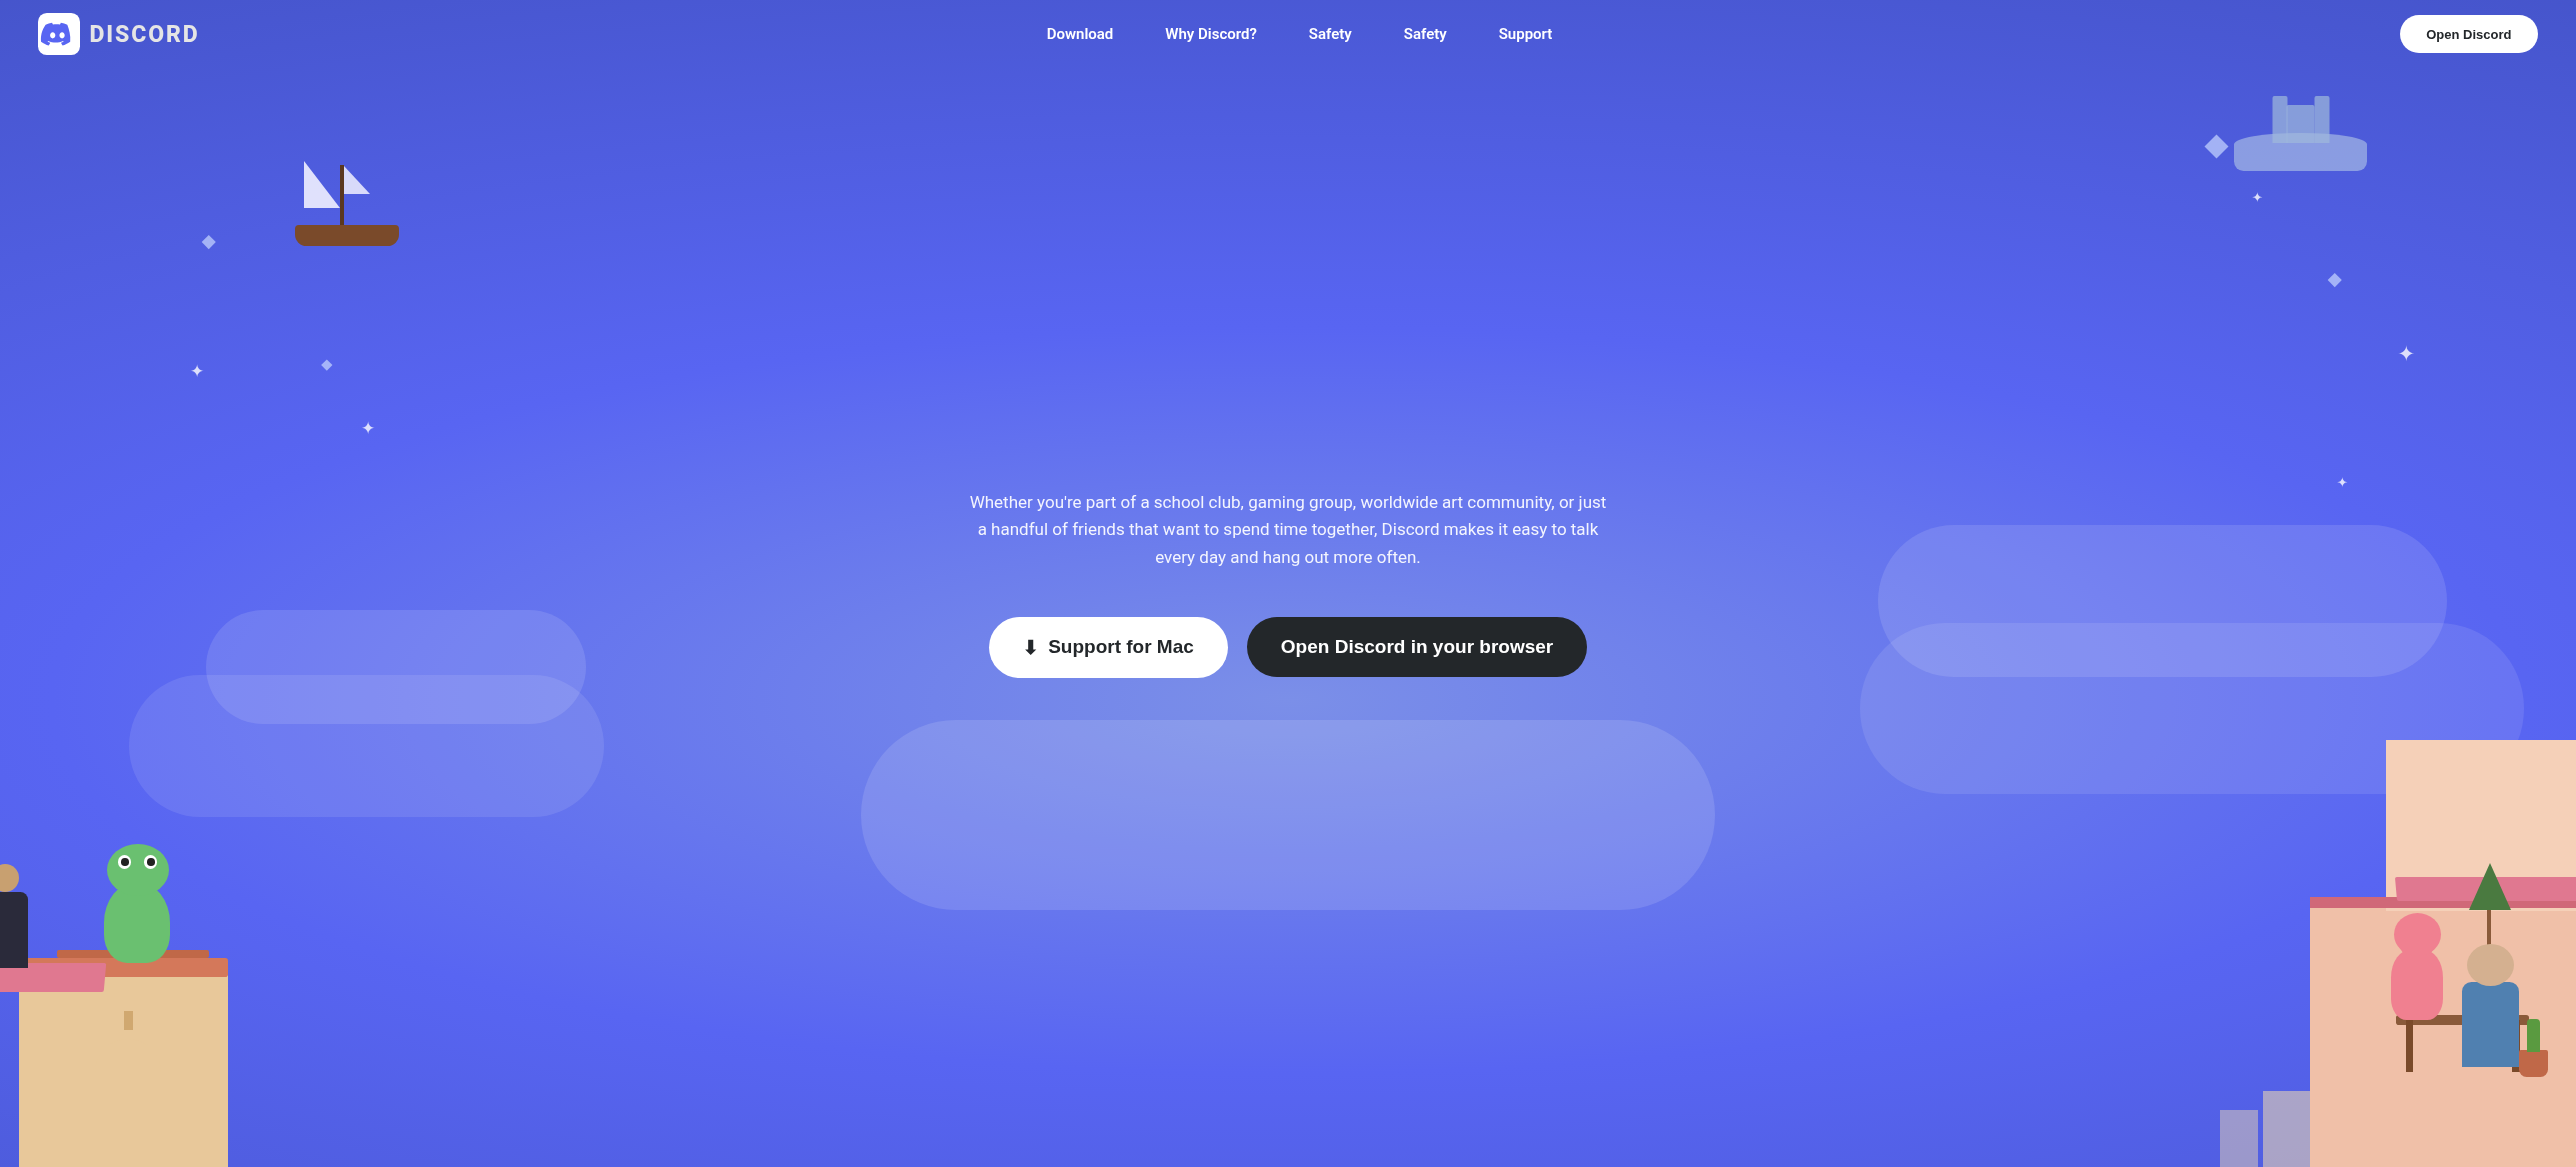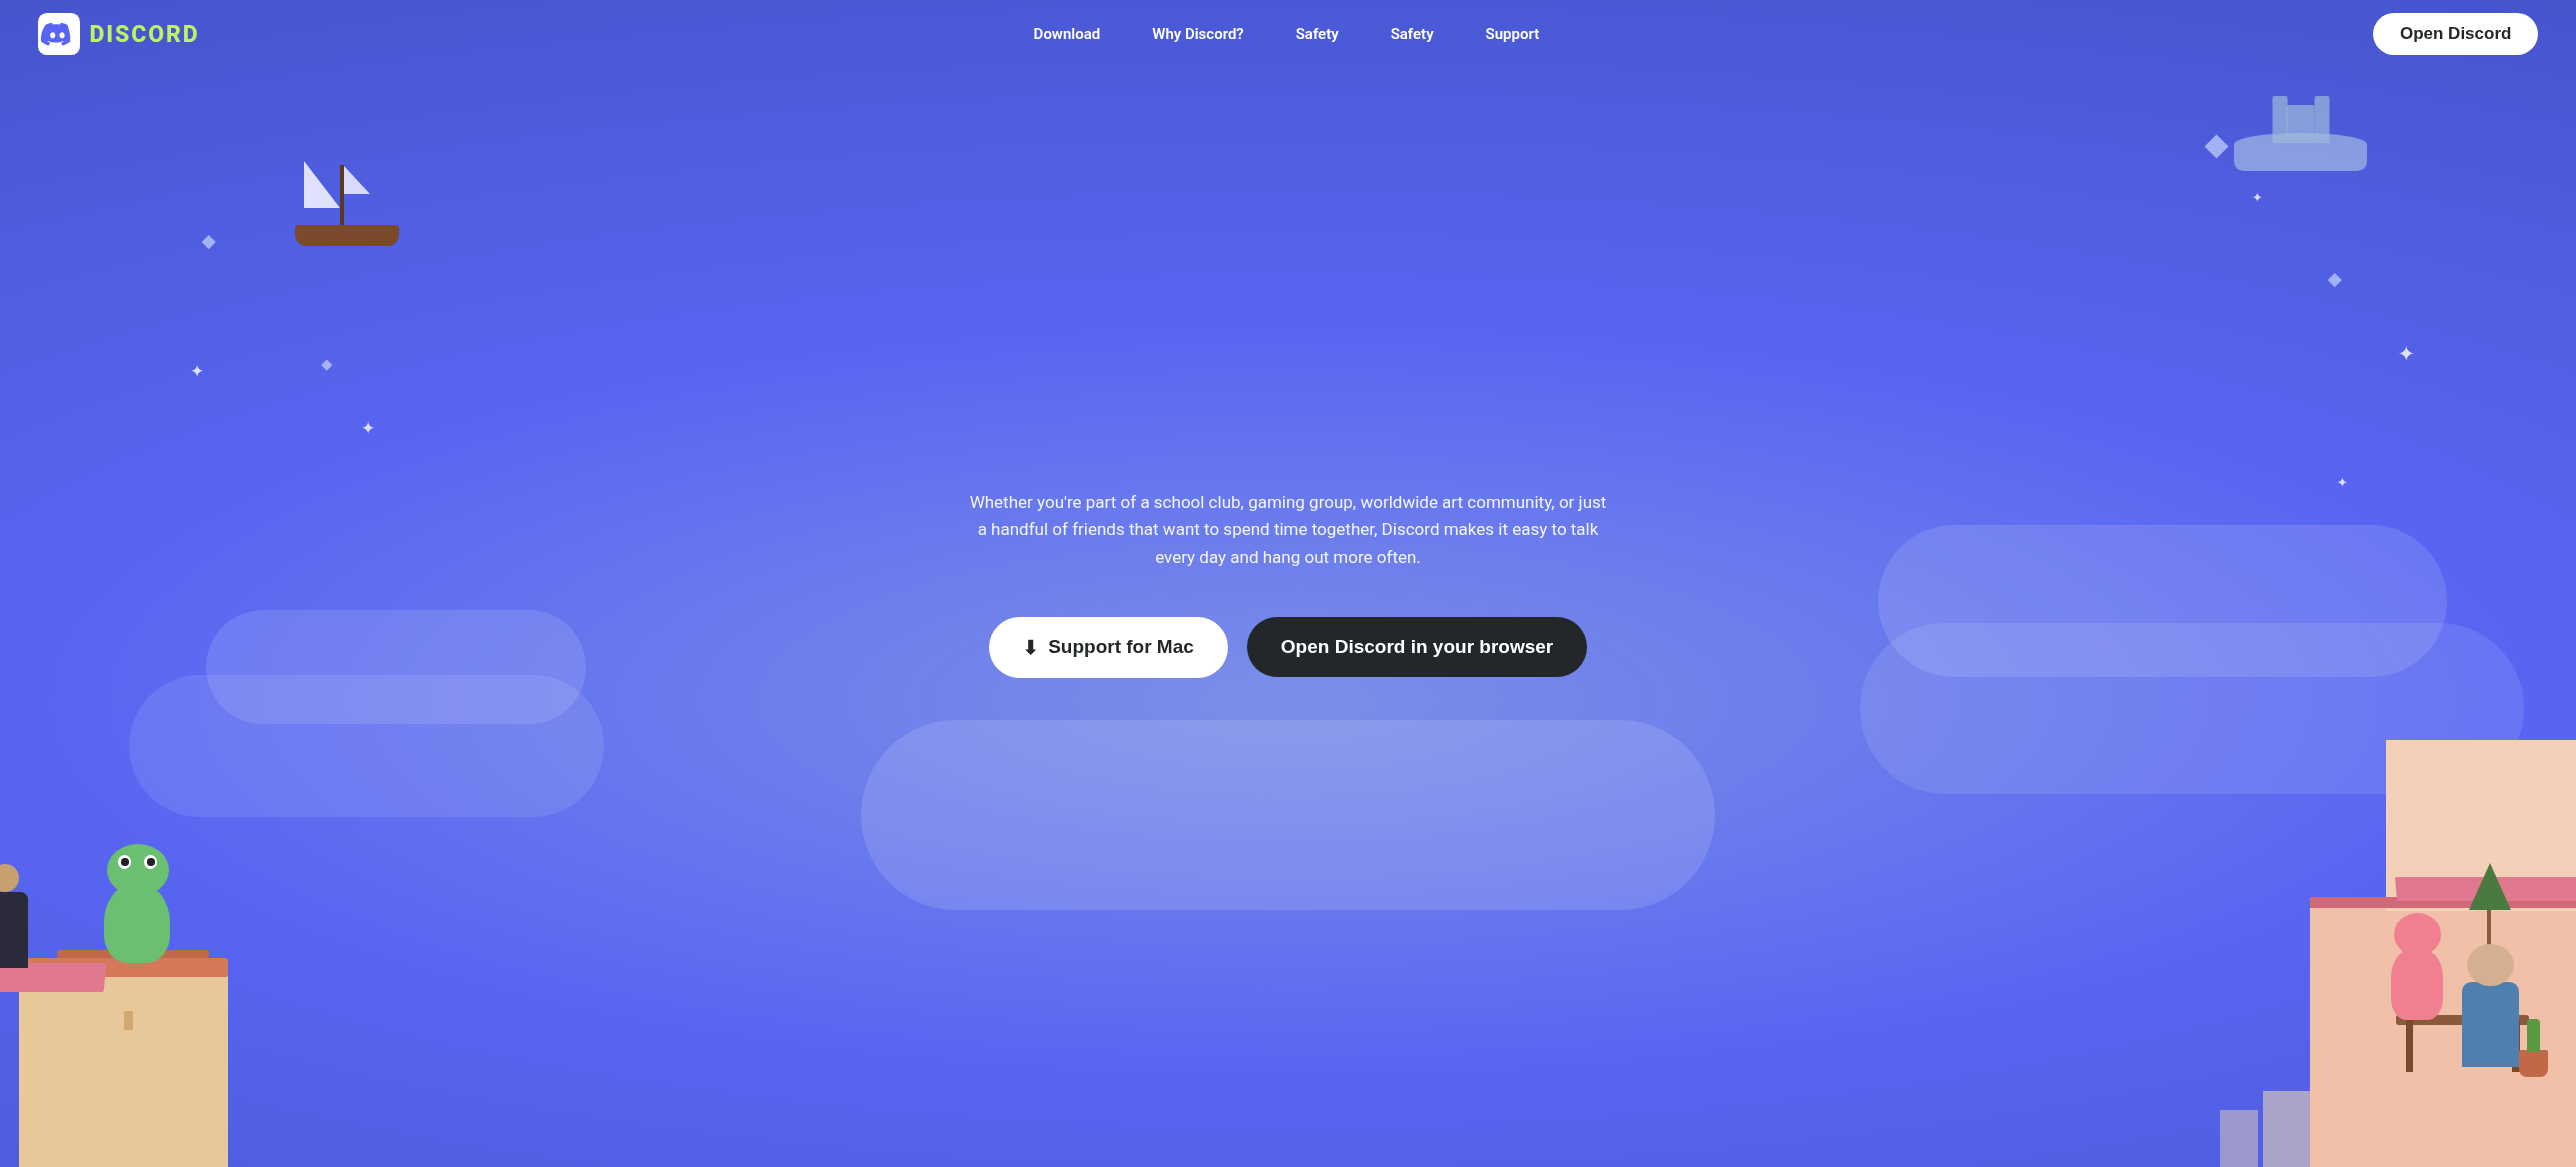--- a/index.html
+++ b/index.html
@@ -32,21 +32,21 @@
       gap: 9.5px;
       text-decoration: none;
     }
 
     .discord-logo-icon {
       width: 42px;
       height: 42px;
     }
 
     .discord-wordmark {
-      color: #bef264;
+      color: #e5e5e5;
       font-size: 23px;
       font-weight: 800;
       letter-spacing: 1.9px;
     }
 
     .navbar-links {
       display: flex;
       align-items: center;
       gap: 52px;
       margin: 0 auto;
@@ -59,21 +59,21 @@
       font-size: 15px;
       font-weight: 600;
     }
 
     .open-discord-btn {
       background: white;
       color: #23272A;
       border: none;
       border-radius: 948px;
       padding: 11.4px 26.6px;
-      font-size: 17px;
+      font-size: 13px;
       font-weight: 600;
       cursor: pointer;
       white-space: nowrap;
     }
 
     
     .hero {
       width: 100%;
       height: 100vh;
       background: linear-gradient(180deg, #4752c4 0%, #5865f2 30%, #7289da 100%);

